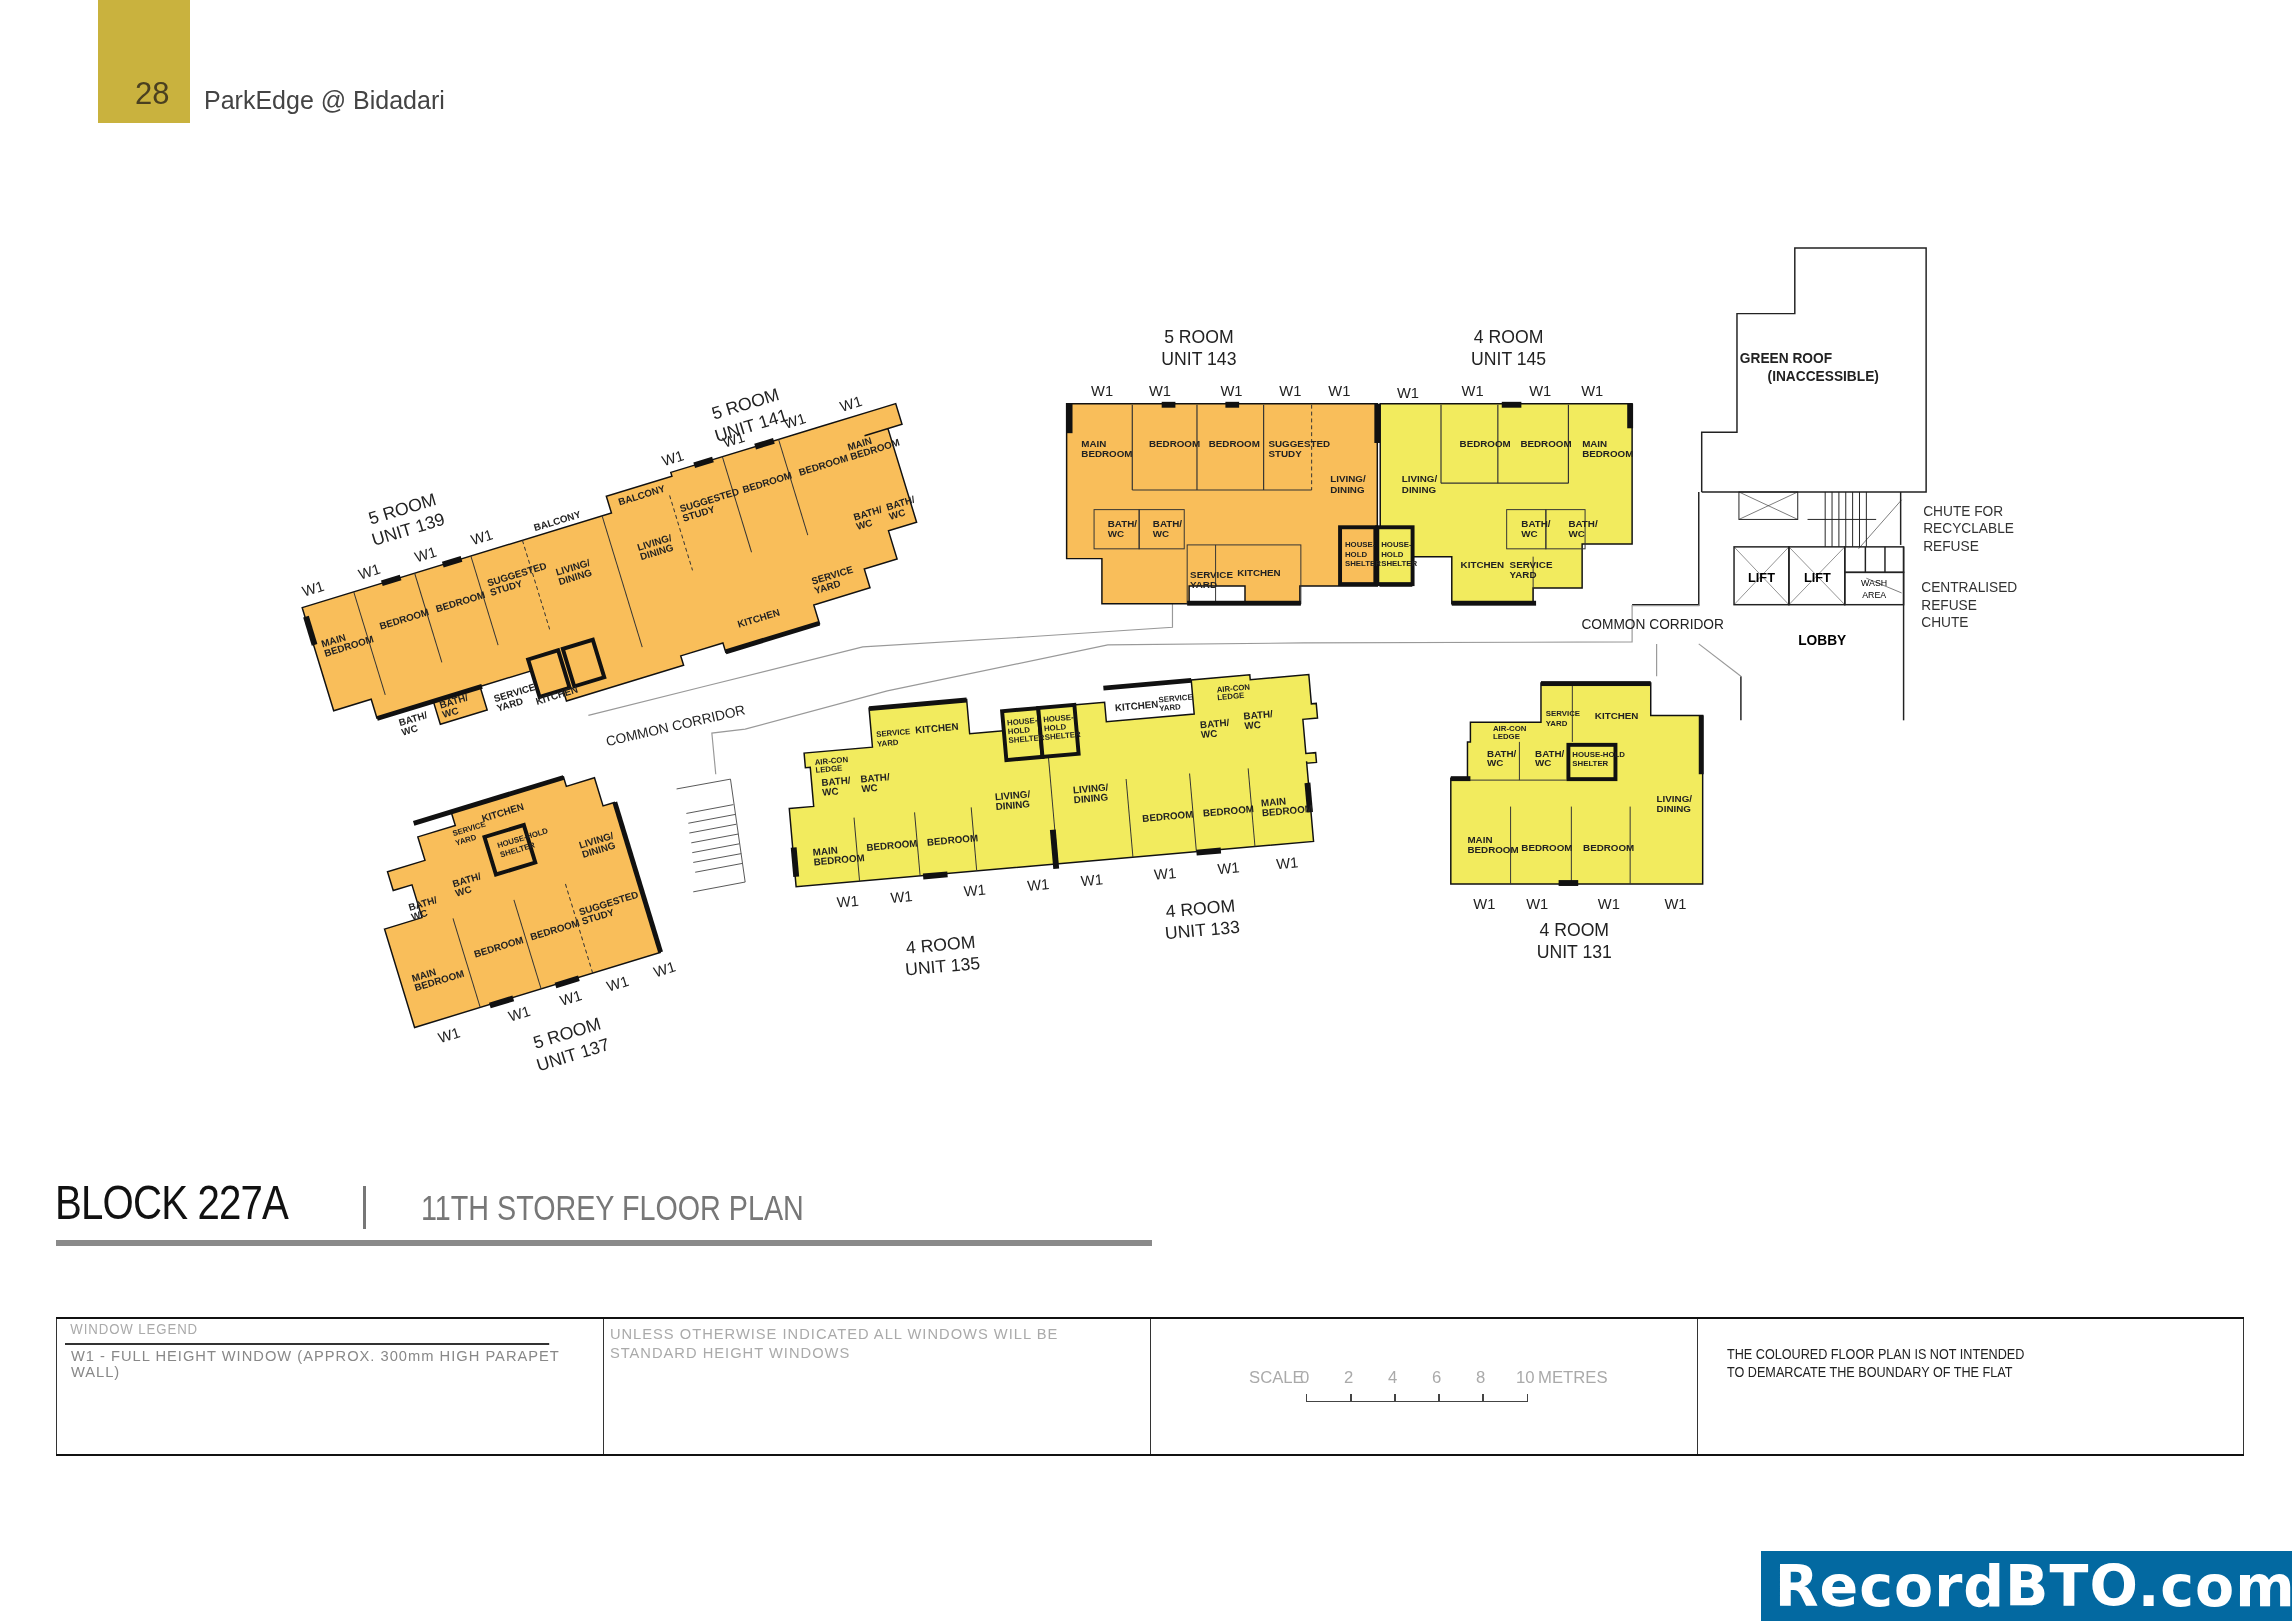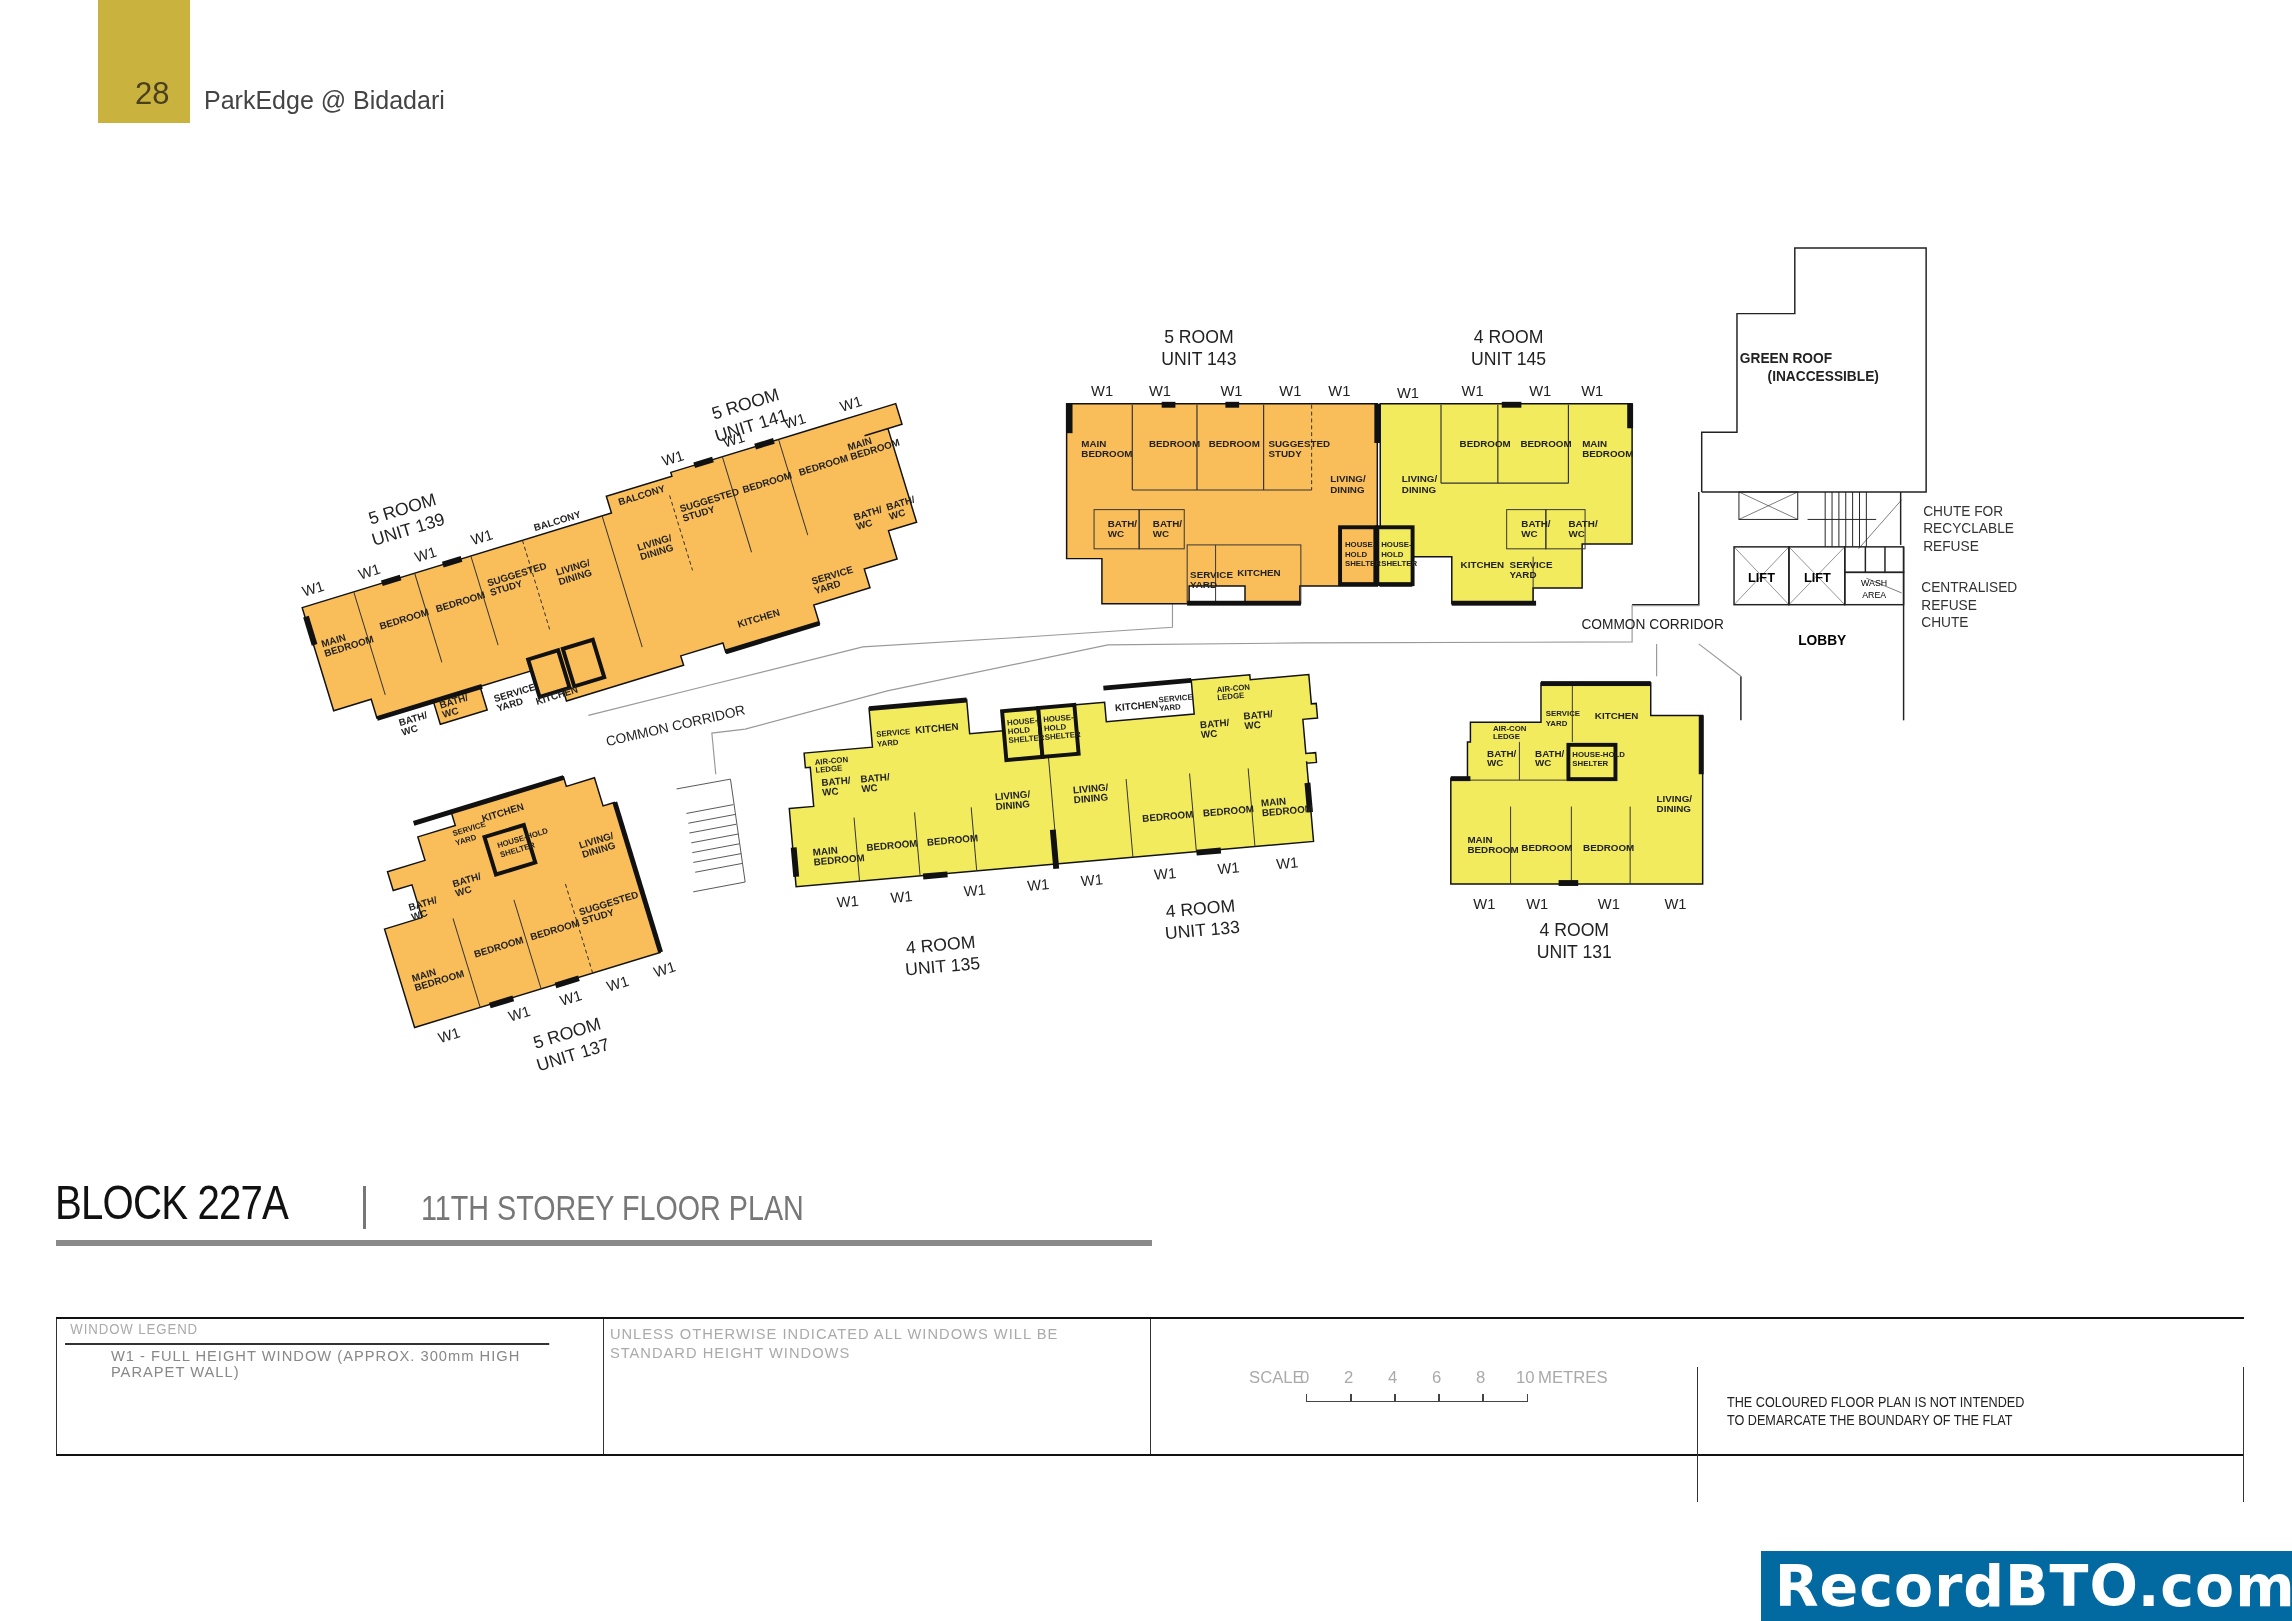--- a/index.html
+++ b/index.html
@@ -14,23 +14,23 @@
   .lbl-w { font-size:15px; fill:#222; }
   .lbl-core { font-size:14px; fill:#222; }
   .lbl-note { font-size:14px; fill:#333; }
   .block-title { position:absolute; left:55px; top:1174px; font-size:49px; color:#111; transform:scaleX(0.82); transform-origin:left center; letter-spacing:-1px; }
   .title-sep { position:absolute; left:363px; top:1186px; width:2.9px; height:43px; background:#777; }
   .storey-title { position:absolute; left:421px; top:1188px; font-size:35px; color:#777; transform:scaleX(0.82); transform-origin:left center; }
   .title-rule { position:absolute; left:56px; top:1240px; width:1096px; height:5.9px; background:#8a8a8a; }
   .legend-table { position:absolute; left:56px; top:1317px; width:2188px; height:135px; border-top:2px solid #111; border-bottom:2px solid #111; display:flex; }
   .cell { position:relative; border-left:1.5px solid #333; height:100%; box-sizing:border-box; }
   .cell:last-child { border-right:1.5px solid #333; }
-  .c1 { width:547px;padding-left:8px; } .c2 { width:547px; } .c3 { width:547px; } .c4 { width:547px;margin-top:48px; }
+  .c1 { width:547px;padding-left:8px; } .c2 { width:547px; } .c3 { width:547px; } .c4 { width:547px; }
   .legend-head { height:25.5px; border-bottom:2px solid #333; font-size:14.7px; color:#aaa; padding:2px 5.9px; box-sizing:border-box; letter-spacing:1px; transform:scaleX(0.9); transform-origin:left; }
-  .legend-row { font-size:14.7px; color:#888; padding:3.9px 5.9px; letter-spacing:1px;margin-left:40px; }
+  .legend-row { font-size:14.7px; color:#888; padding:3.9px 5.9px; letter-spacing:1px; }
   .note-text { font-size:14.7px; color:#aaa; padding:5.9px 5.9px; line-height:19.6px; letter-spacing:1px; }
   .scale-wrap { position:absolute; left:98px; top:49px; font-size:16.7px; color:#aaa; }
   .scale-label { position:absolute; left:0; top:0; }
   .scale-num { position:absolute; top:0; }
   .scale-bar { position:absolute; left:57px; top:25.5px; width:220px; height:7.8px; border-left:1.5px solid #444; border-right:1.5px solid #444; border-bottom:1.5px solid #444; }
   .scale-tick { position:absolute; top:0; width:1.5px; height:7.8px; background:#444; }
   .disclaimer { position:absolute; left:29px; top:25.5px; font-size:14.7px; color:#222; line-height:18.6px; transform:scaleX(0.86); transform-origin:left; width:588px; }
   .watermark { position:absolute; left:1761px; top:1551px; width:531px; height:71px; background:#0369a1; color:#fff; font-family:"DejaVu Sans", sans-serif; font-weight:bold; font-size:57px; line-height:71px; padding-left:13.7px; box-sizing:border-box; letter-spacing:1px; }
 </style>
 </head>

